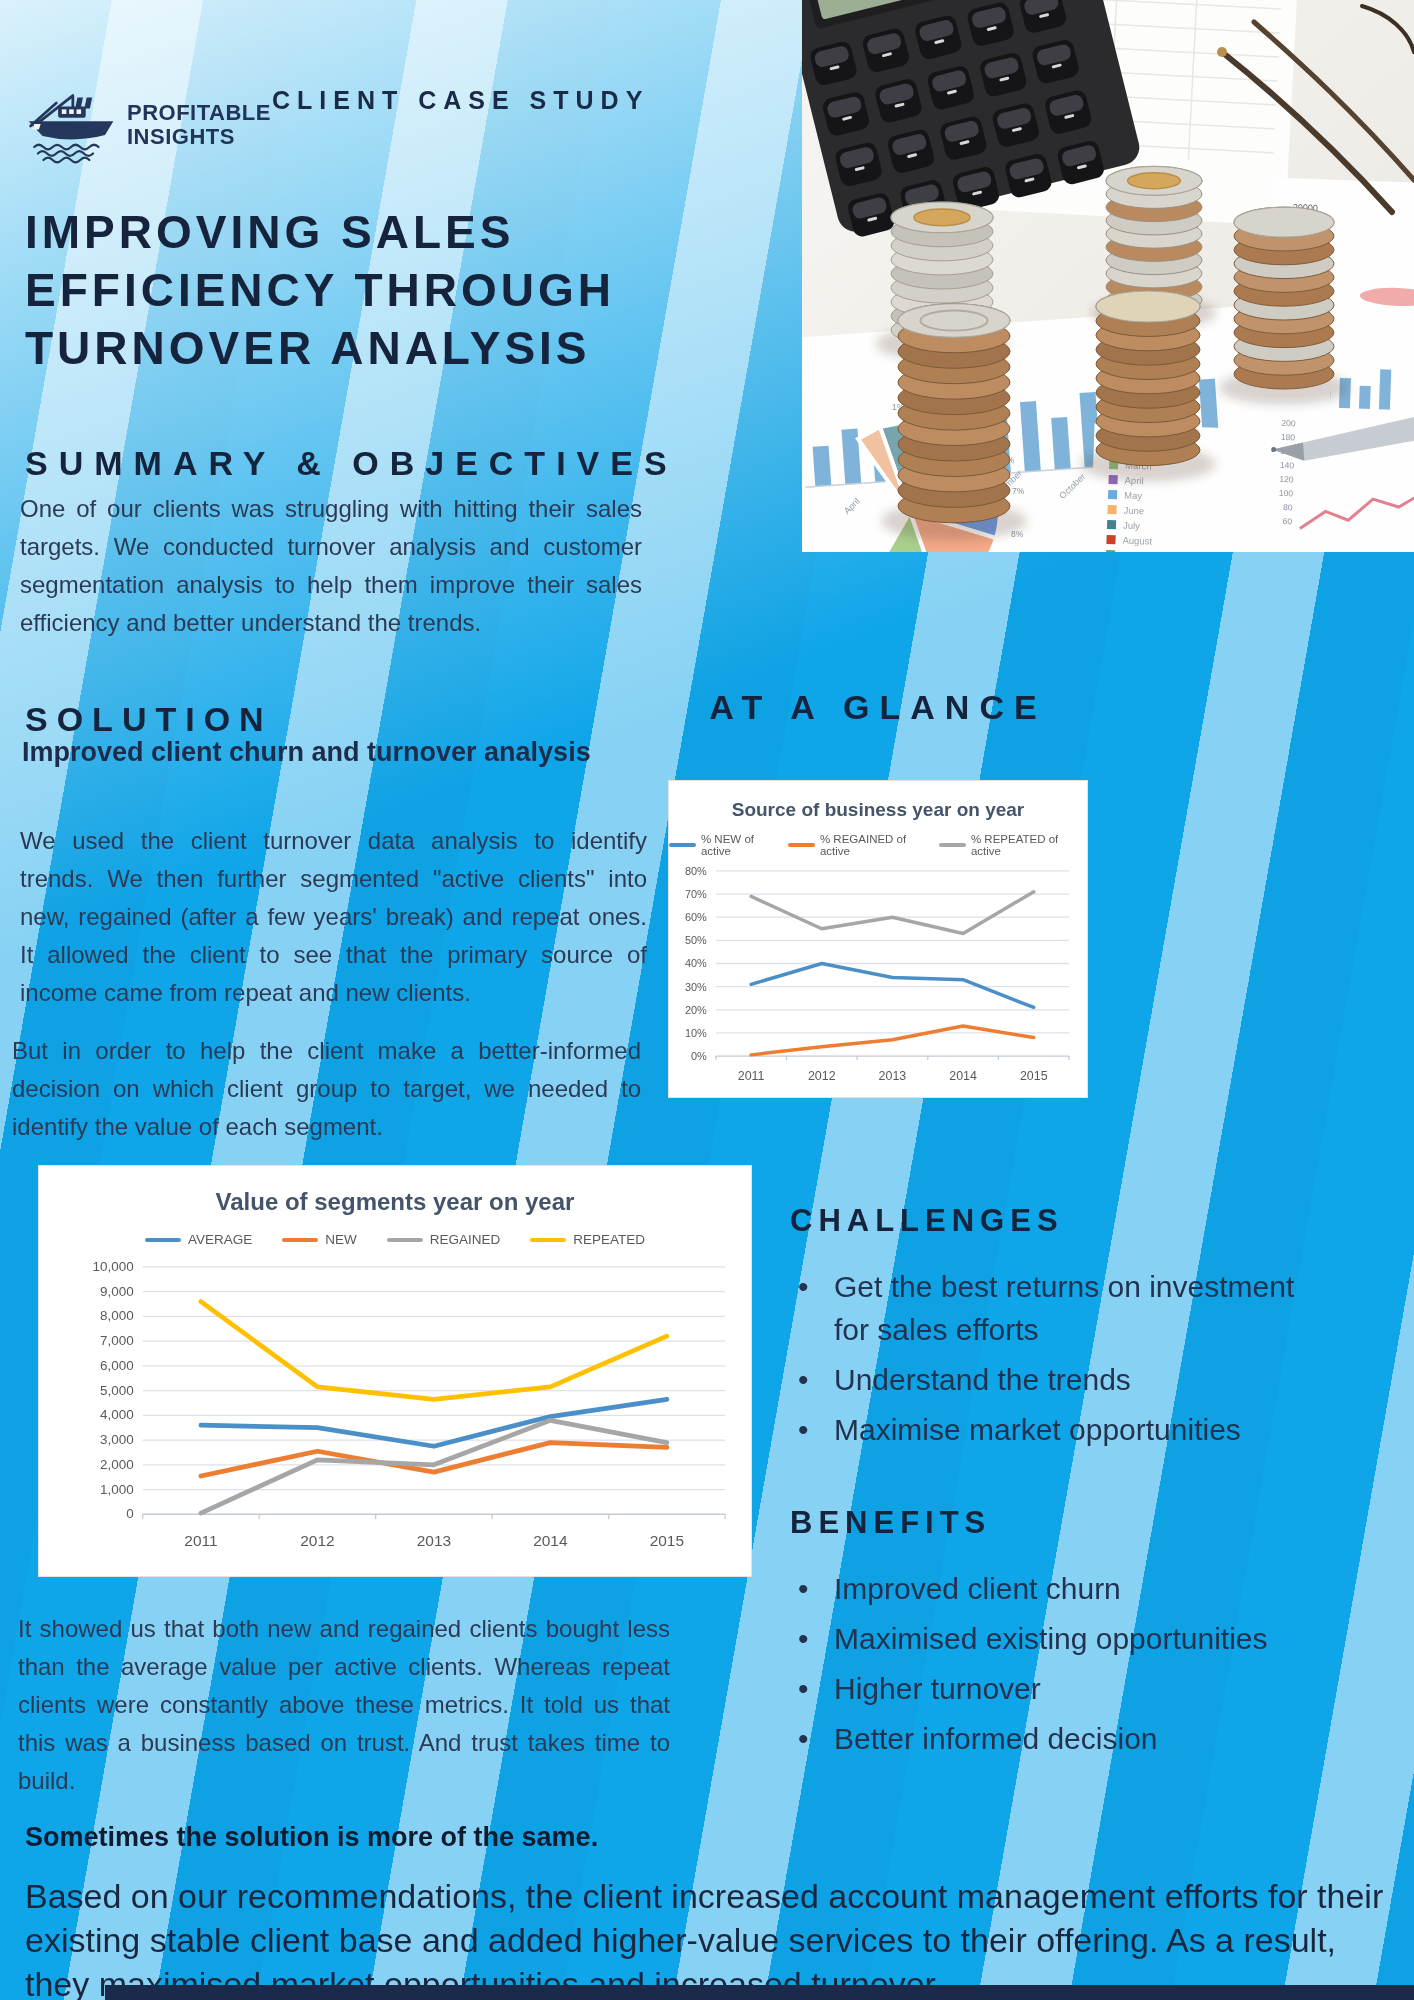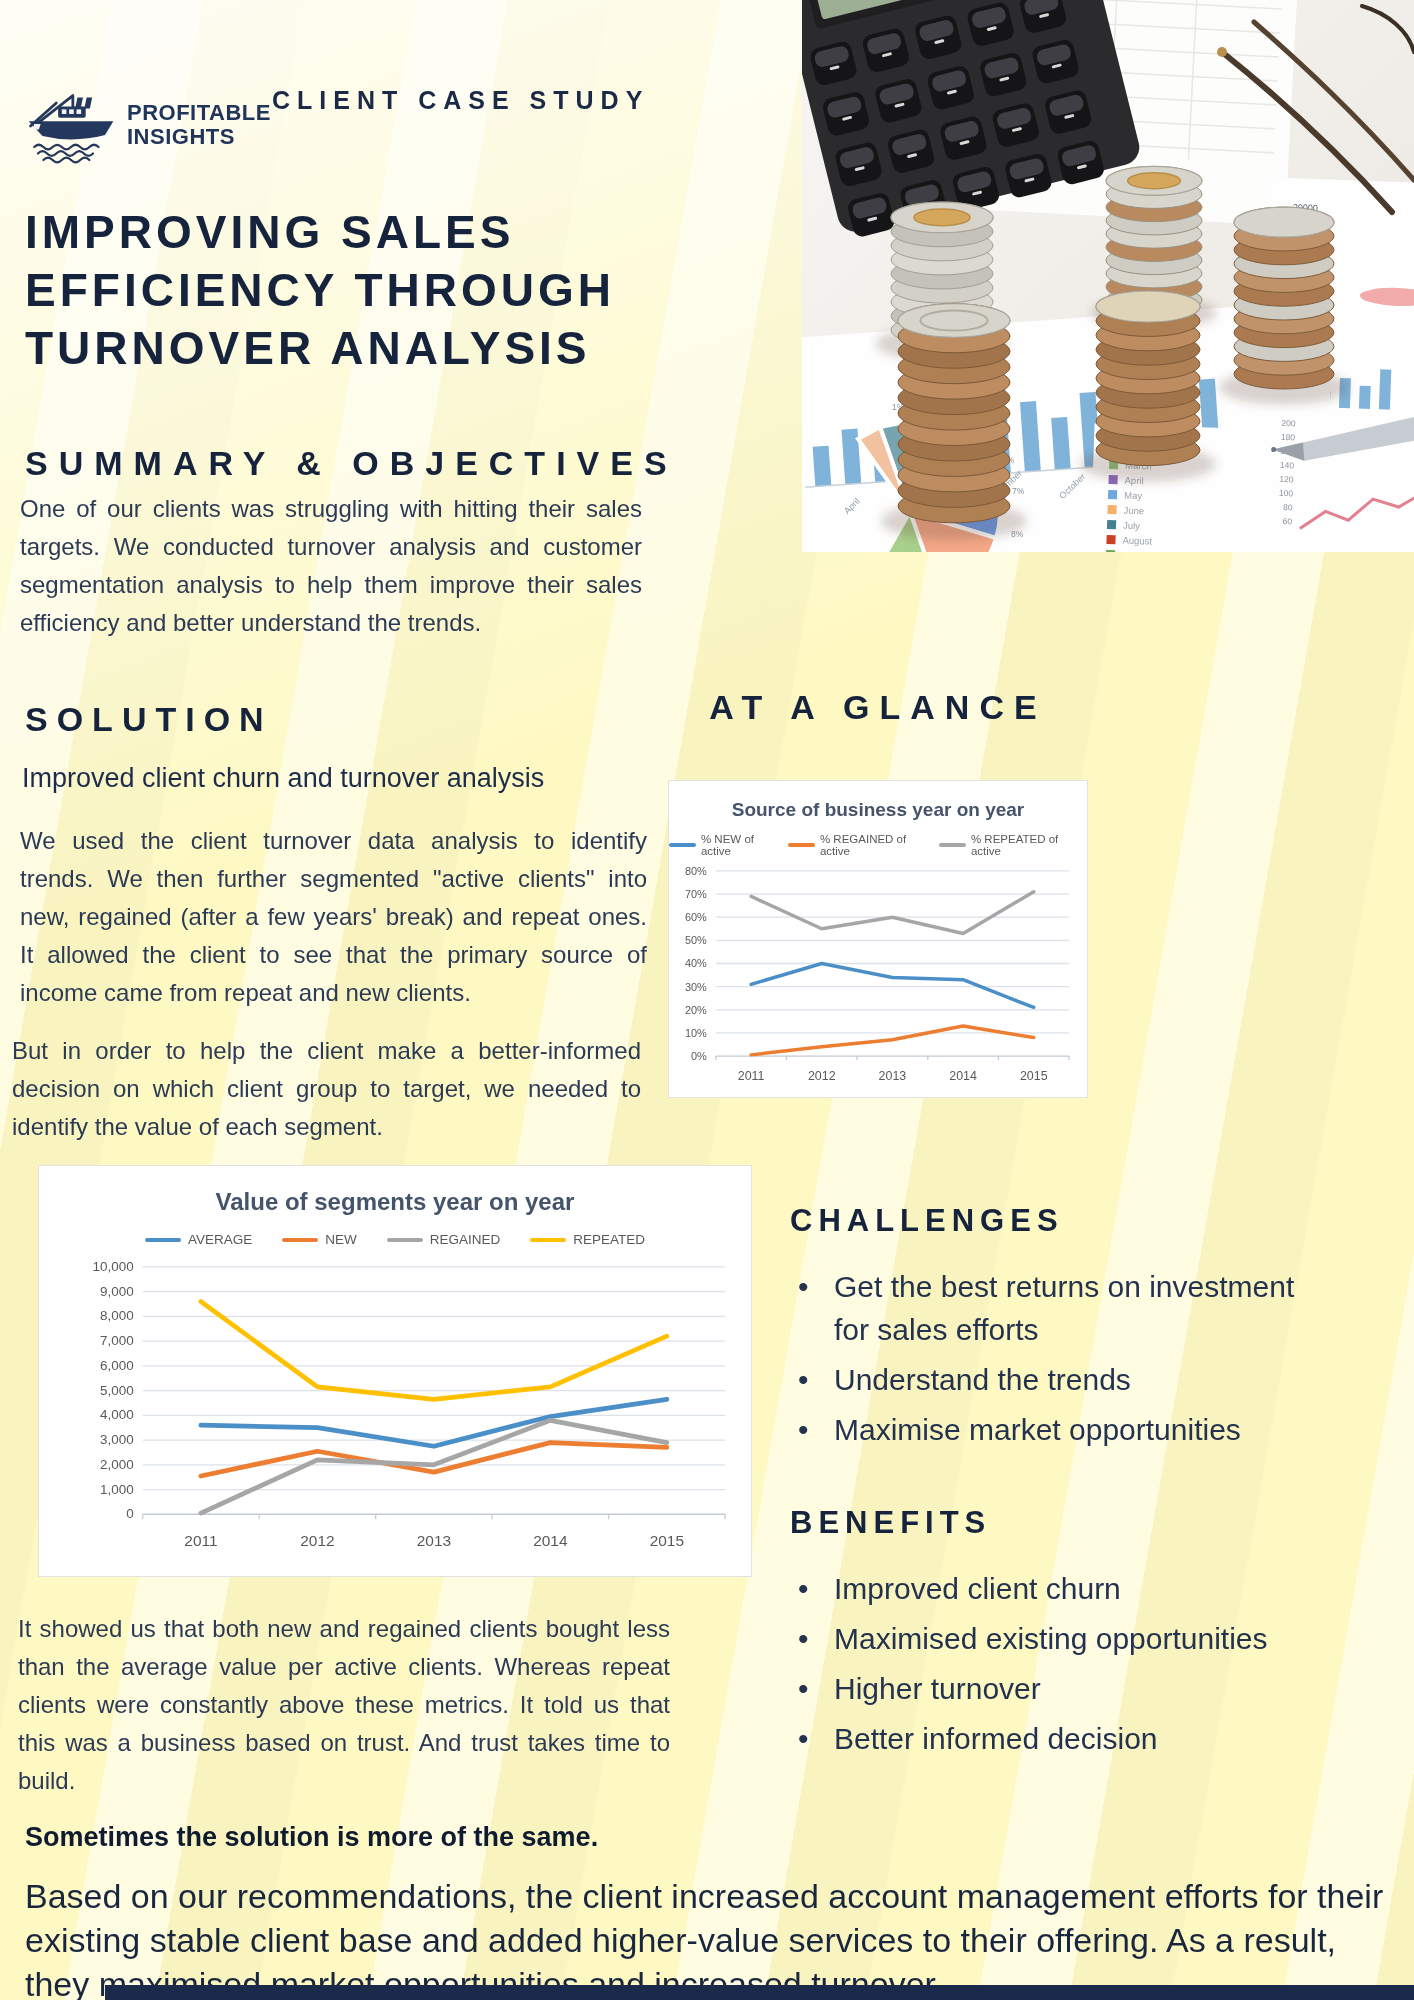--- a/index.html
+++ b/index.html
@@ -1,18 +1,18 @@
 <!DOCTYPE html>
 <html><head>
 <meta charset="utf-8">
 <style>
   html,body{margin:0;padding:0;background:#d8d8d6;}
   .page{
     position:relative; width:1414px; height:2000px; margin:0 auto;
-    background:#fef9c3; overflow:hidden;
+    background:#0ea5e9; overflow:hidden;
     font-family:"Liberation Sans", sans-serif; color:#273650;
   }
   .page::before{
     content:""; position:absolute; inset:0; pointer-events:none;
     background:
       linear-gradient(160deg, rgba(255,255,255,.85) 0%, rgba(255,255,255,0) 38%),
       repeating-linear-gradient(100deg, rgba(255,255,255,0) 0 110px, rgba(255,255,255,.5) 110px 200px, rgba(0,0,0,.018) 200px 300px);
   }
   .abs{position:absolute;}
   
@@ -23,21 +23,21 @@
   .h-big{font-weight:800; color:#15233c;}
   .main-title{left:25px; top:204px; font-size:46px; letter-spacing:4px; line-height:1.26;}
   .main-title span{display:block;}
   .summary-h{left:25px; top:444px; font-size:34px; letter-spacing:11px;}
   .solution-h{left:25px; top:700px; font-size:34px; letter-spacing:9px;}
   .glance-h{left:668px; top:688px; width:420px; text-align:center; font-size:34px; letter-spacing:10px;}
   .challenges-h,.benefits-h{font-size:31px; letter-spacing:6px;}
   
   .para{font-size:24px; line-height:38px; text-align:justify; color:#2b3a55;}
   .summary-p{left:20px; top:490px; width:622px;}
-  .solution-sub{left:22px; top:763px; font-size:27px; font-weight:400; color:#1d2c4a;}
+  .solution-sub{left:22px; top:737px; font-size:27px; font-weight:700; color:#1d2c4a;}
   .solution-p1{left:20px; top:822px; width:627px;}
   .solution-p2{left:12px; top:1032px; width:629px;}
   .after-p{left:18px; top:1610px; width:652px;}
   .closing-lead{left:25px; top:1822px; font-size:27px; font-weight:700; color:#0f1b30;}
   .closing-body{left:25px; top:1874px; width:1375px; font-size:34px; line-height:44px; color:#18273f;}
   
   .bullet-block{left:790px; width:560px;}
   .challenges-block{top:1203px;}
   .benefits-block{top:1505px;}
   .bullets{list-style:none; margin:26px 0 0 0; padding:0; width:540px;}

